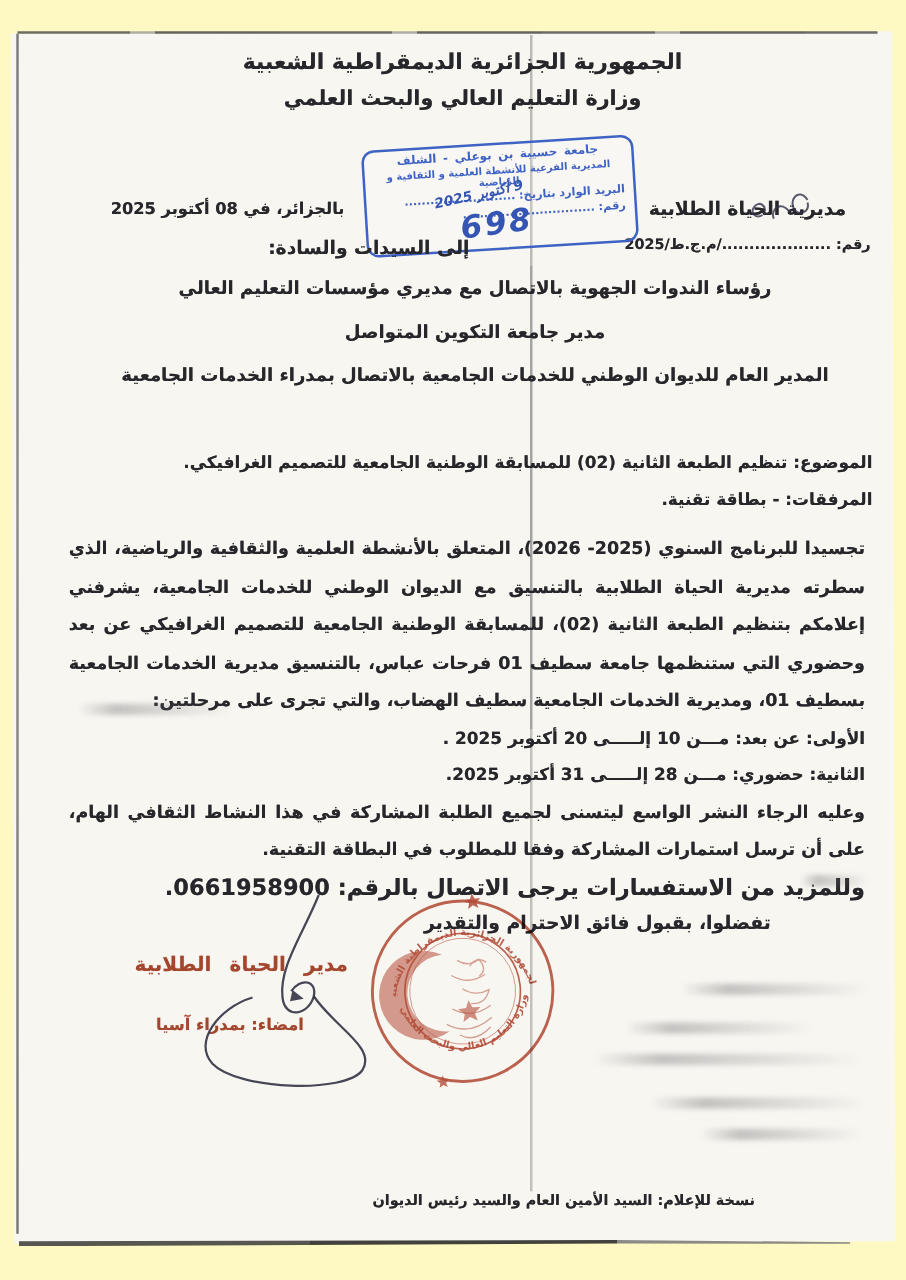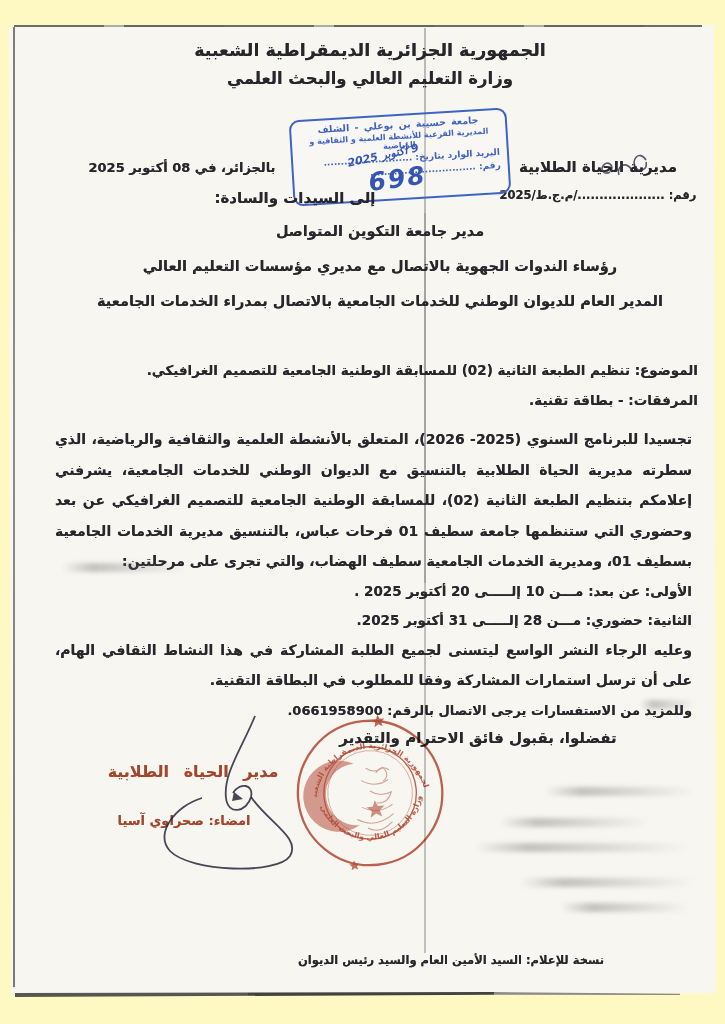--- a/index.html
+++ b/index.html
@@ -69,21 +69,21 @@
   .to-heading{font-size:15px;transform:translateX(-85px);} 
   .recipient{font-size:14.5px;margin-top:13px;line-height:22px;}
 
   .subject-block{position:absolute;left:32px;top:362px;width:666px;direction:rtl;text-align:right;}
   .subject-line{font-size:13.5px;}
   .attach-line{font-size:13.5px;margin-top:14px;}
 
   .body-block{position:absolute;left:55px;top:424px;width:637px;direction:rtl;}
   .par{font-size:14px;line-height:30.5px;text-align:justify;}
   .stage{font-size:13.5px;line-height:29px;text-align:right;}
-  .contact{font-size:13px;line-height:29px;text-align:right;}
+  .contact{font-size:18px;line-height:29px;text-align:right;}
 
   .closing{position:absolute;left:300px;top:729px;width:356px;text-align:center;font-size:15px;direction:rtl;}
 
   .signer-title{position:absolute;left:104px;top:762px;width:178px;text-align:center;
     font-size:16px;font-weight:bold;color:#a3462e;word-spacing:9px;direction:rtl;
     text-shadow:0 0 .6px rgba(163,70,46,.5);}
   .signer-name{position:absolute;left:86px;top:813px;width:196px;text-align:center;
     font-size:13px;font-weight:bold;color:#a3462e;direction:rtl;
     text-shadow:0 0 .6px rgba(163,70,46,.5);}
 
@@ -130,42 +130,42 @@
     <div class="s3">البريد الوارد بتاريخ: ..........................</div>
     <div class="s4">رقم: ...............................</div>
     <div class="hand-blue-date arabic">9 أكتوبر 2025</div>
     <div class="hand-blue-num">698</div>
   </div>
 
   <div class="date-line arabic b scan-ink">بالجزائر، في 08 أكتوبر 2025</div>
 
   <div class="addressee scan-ink">
     <div class="to-heading b">إلى السيدات والسادة:</div>
+    <div class="recipient b">رؤساء الندوات الجهوية بالاتصال مع مديري مؤسسات التعليم العالي</div>
     <div class="recipient b">مدير جامعة التكوين المتواصل</div>
-    <div class="recipient b">رؤساء الندوات الجهوية بالاتصال مع مديري مؤسسات التعليم العالي</div>
     <div class="recipient b">المدير العام للديوان الوطني للخدمات الجامعية بالاتصال بمدراء الخدمات الجامعية</div>
   </div>
 
   <div class="subject-block scan-ink">
     <div class="subject-line b">الموضوع: تنظيم الطبعة الثانية (02)  للمسابقة الوطنية الجامعية للتصميم الغرافيكي.</div>
     <div class="attach-line b">المرفقات: - بطاقة تقنية.</div>
   </div>
 
   <div class="body-block scan-ink">
     <div class="par b">تجسيدا للبرنامج السنوي (2025- 2026)، المتعلق بالأنشطة العلمية والثقافية والرياضية، الذي سطرته مديرية الحياة الطلابية بالتنسيق مع الديوان الوطني للخدمات الجامعية، يشرفني إعلامكم بتنظيم الطبعة الثانية (02)، للمسابقة الوطنية الجامعية للتصميم الغرافيكي عن بعد وحضوري التي ستنظمها جامعة سطيف 01 فرحات عباس، بالتنسيق مديرية الخدمات الجامعية بسطيف 01، ومديرية الخدمات الجامعية سطيف الهضاب، والتي تجرى على مرحلتين:</div>
     <div class="stage b">الأولى: عن بعد: مـــن 10 إلـــــى 20 أكتوبر 2025 .</div>
     <div class="stage b">الثانية: حضوري: مـــن 28 إلـــــى 31 أكتوبر 2025.</div>
     <div class="par b">وعليه الرجاء النشر الواسع ليتسنى لجميع الطلبة المشاركة في هذا النشاط الثقافي الهام، على أن ترسل استمارات المشاركة وفقا للمطلوب في البطاقة التقنية.</div>
     <div class="contact b">وللمزيد من الاستفسارات يرجى الاتصال بالرقم: 0661958900.</div>
   </div>
 
   <div class="closing b scan-ink">تفضلوا، بقبول فائق الاحترام والتقدير</div>
 
   <div class="signer-title">مدير الحياة الطلابية</div>
-  <div class="signer-name">امضاء: صحراوي آسيا</div>
+  <div class="signer-name">امضاء: بمدراء آسيا</div>
 
   <div class="sig-wrap">
     <svg width="215" height="178" viewBox="0 0 215 178">
       <path d="M127,14 C 114,46 95,72 98,96 C 100,114 119,110 123,95 C 126,82 112,80 105,91" fill="none" stroke="#27273c" stroke-width="1.8" opacity="0.85"></path>
       <path d="M106,90 l 9,7 l -11,2 z" fill="#27273c" opacity="0.85"></path>
       <path d="M123,95 C 141,121 173,136 162,154 C 149,173 62,170 42,149 C 26,132 47,104 74,96" fill="none" stroke="#27273c" stroke-width="1.8" opacity="0.85"></path>
     </svg>
   </div>
 
   <div class="seal-wrap">

